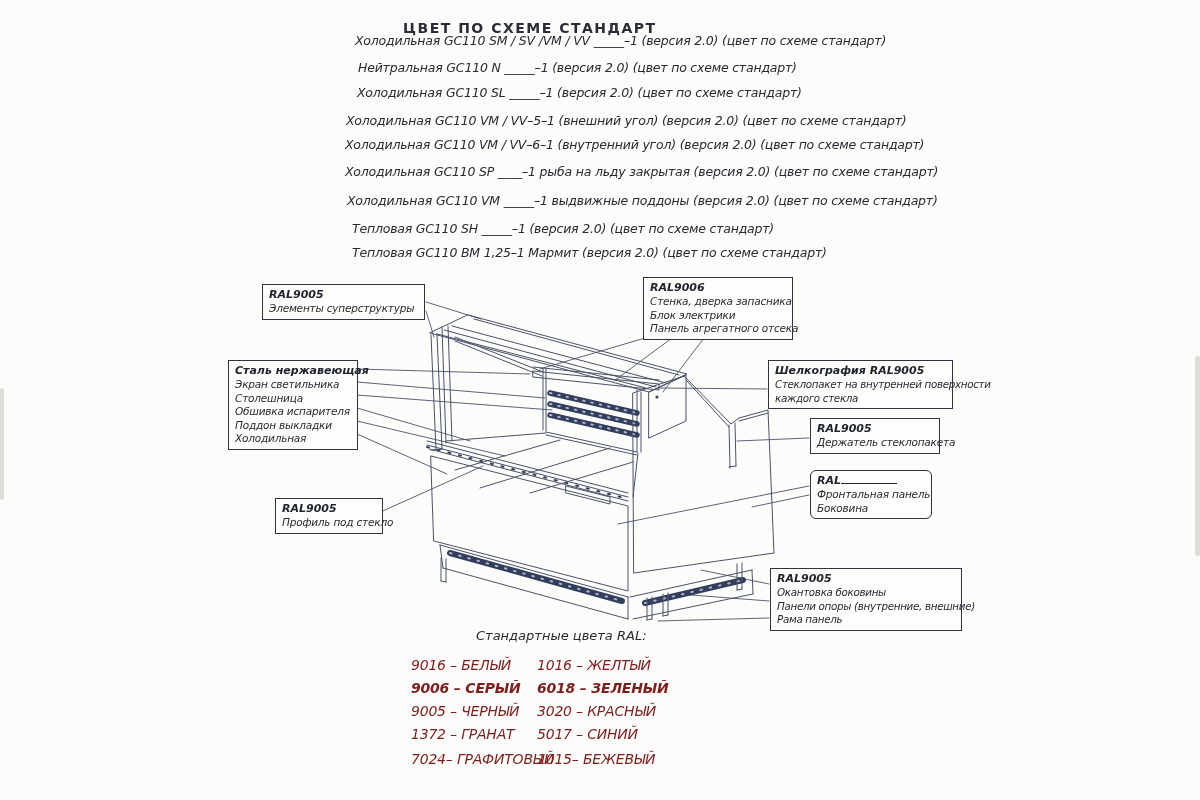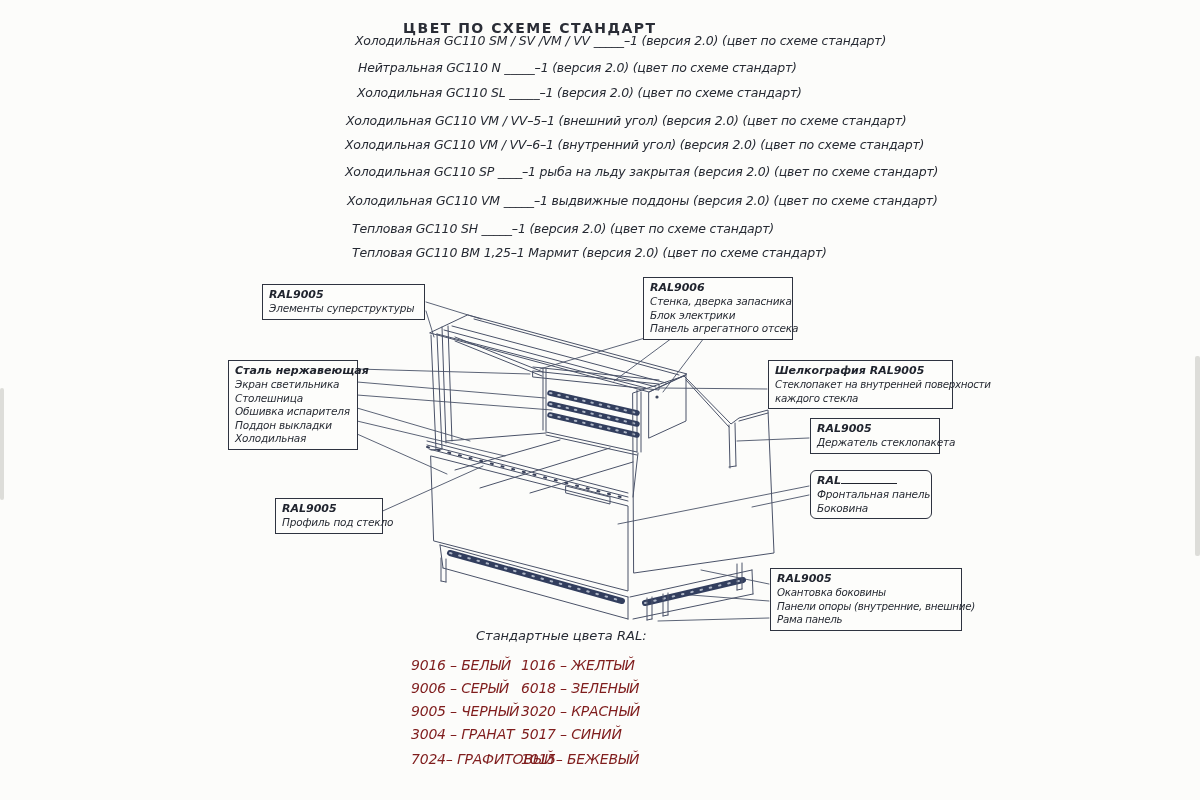--- a/index.html
+++ b/index.html
@@ -38,21 +38,21 @@
   .ral-hdr{
     position:absolute;left:38px;top:0;font-style:italic;font-size:13px;
     color:#262a33;white-space:nowrap;margin-left:33px;
   }
   .ral-row{position:absolute;left:0;width:320px;height:23px;}
   .ral-cell{
     position:absolute;top:0;font-style:italic;font-size:14px;color:#7f1d1d;
     white-space:nowrap;letter-spacing:-0.2px;
   }
   .ral-cell.c1{left:6px;}
-  .ral-cell.c2{left:116px;}
+  .ral-cell.c2{left:132px;}
 </style>
 </head>
 <body>
 
 <div class="page">
 
   <div class="scan-smudge" style="left:0;top:388px;width:4px;height:112px;"></div>
   <div class="scan-smudge" style="left:1195px;top:356px;width:5px;height:200px;"></div>
 
   <div class="doc-title">ЦВЕТ ПО СХЕМЕ СТАНДАРТ</div>
@@ -245,30 +245,30 @@
     <div class="ln">Панели опоры (внутренние, внешние)</div>
     <div class="ln">Рама панель</div>
   </div>
 
   <div class="ral-table">
     <div class="ral-hdr">Стандартные цвета RAL:</div>
     <div class="ral-row" style="top:29px;">
       <span class="ral-cell c1">9016 – БЕЛЫЙ</span>
       <span class="ral-cell c2">1016 – ЖЕЛТЫЙ</span>
     </div>
-    <div class="ral-row" style="top:52px;">
+    <div class="ral-row" style="top:52px;font-weight:bold;">
       <span class="ral-cell c1">9006 – СЕРЫЙ</span>
       <span class="ral-cell c2">6018 – ЗЕЛЕНЫЙ</span>
     </div>
     <div class="ral-row" style="top:75px;">
       <span class="ral-cell c1">9005 – ЧЕРНЫЙ</span>
       <span class="ral-cell c2">3020 – КРАСНЫЙ</span>
     </div>
     <div class="ral-row" style="top:98px;">
-      <span class="ral-cell c1">3004 – ГРАНАТ</span>
+      <span class="ral-cell c1">1372 – ГРАНАТ</span>
       <span class="ral-cell c2">5017 – СИНИЙ</span>
     </div>
     <div class="ral-row" style="top:123px;">
       <span class="ral-cell c1">7024– ГРАФИТОВЫЙ</span>
       <span class="ral-cell c2">1015– БЕЖЕВЫЙ</span>
     </div>
   </div>
 
 </div>
 

